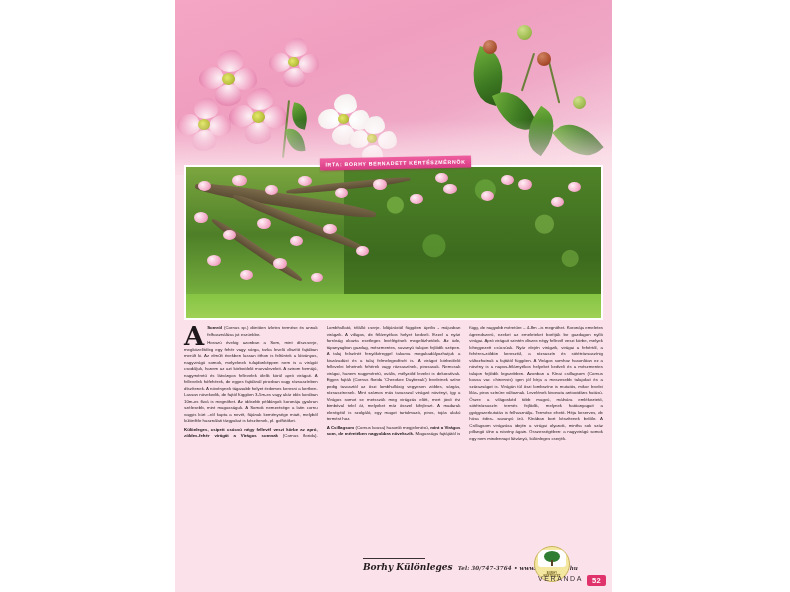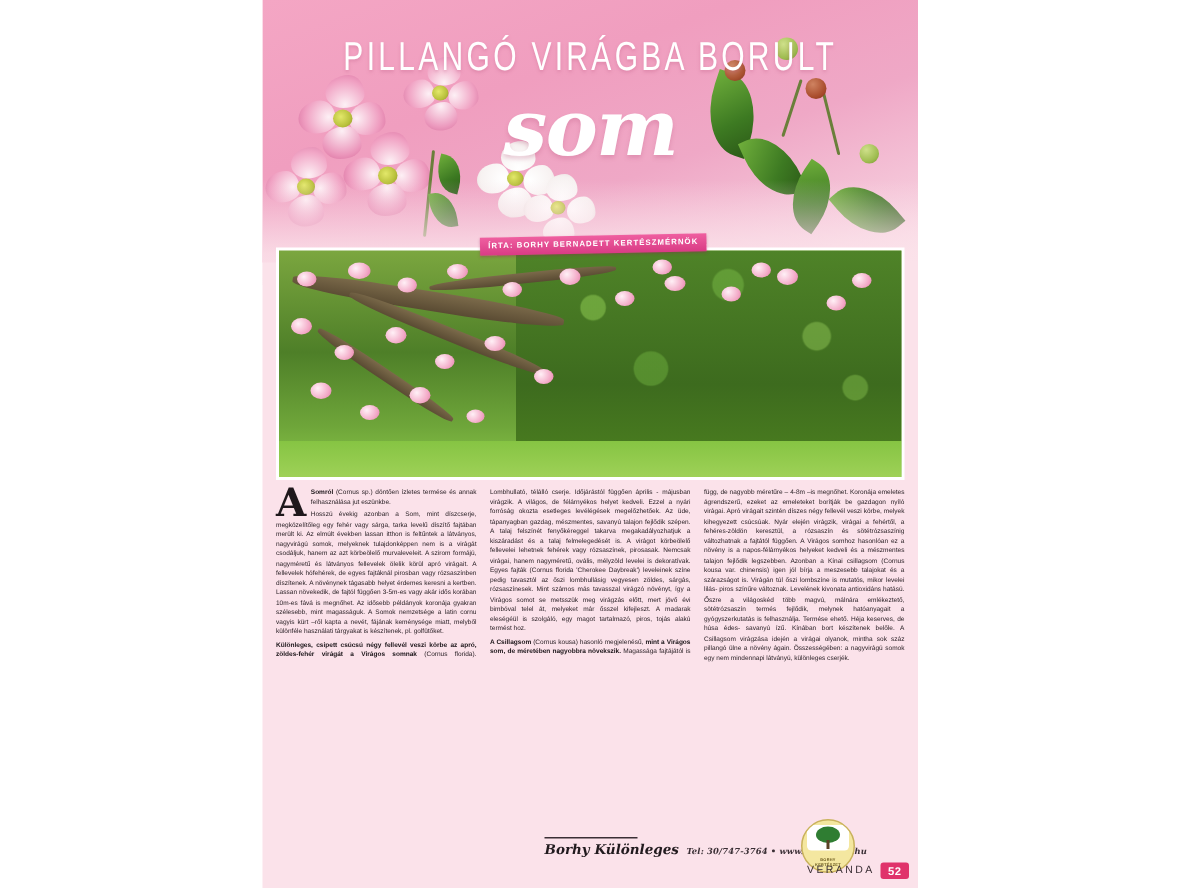--- a/index.html
+++ b/index.html
@@ -147,21 +147,21 @@
   .bm-tree{
     position:absolute;left:50%;top:4px;width:16px;height:11px;
     margin-left:-8px;border-radius:50%;background:#2f7d32;
   }
   .bm-trunk{position:absolute;left:50%;top:13px;margin-left:-1px;width:2px;height:6px;background:#5a4226;}
   .bm-text{
     position:absolute;left:0;right:0;bottom:2px;text-align:center;
     font-size:2.6px;font-weight:700;color:#6b5a1e;letter-spacing:.2px;line-height:1.15;
   }
   .veranda{
-    position:absolute;right:6px;bottom:6px;display:flex;align-items:center;gap:4px;
+    position:absolute;right:6px;bottom:6px;display:flex;gap:4px;
   }
   .veranda .vlabel{
     font-size:7px;letter-spacing:1.6px;color:#3a2f35;font-weight:400;
   }
   .pagenum{
     background:#e0336b;color:#ffffff;font-size:7.5px;font-weight:700;
     padding:1px 5px;border-radius:2px;letter-spacing:.3px;
   }
 </style>
 </head>
@@ -229,24 +229,20 @@
     <div class="stem" style="left:352px;top:52px;width:1.6px;height:40px;transform:rotate(18deg);"></div>
     <div class="stem" style="left:378px;top:60px;width:1.6px;height:44px;transform:rotate(-14deg);"></div>
     <div class="berry" style="left:342px;top:25px;width:15px;height:15px;background:radial-gradient(circle at 35% 30%,#cfe08a,#9dbb4e 65%,#6f8c2f);"></div>
     <div class="berry" style="left:308px;top:40px;width:14px;height:14px;background:radial-gradient(circle at 35% 30%,#d08a6a,#a7502f 65%,#7d3520);"></div>
     <div class="berry" style="left:362px;top:52px;width:14px;height:14px;background:radial-gradient(circle at 35% 30%,#cf8361,#a84b2b 65%,#7c321e);"></div>
     <div class="berry" style="left:398px;top:96px;width:13px;height:13px;background:radial-gradient(circle at 35% 30%,#cfe08a,#9dbb4e 65%,#6f8c2f);"></div>
     <div class="leaf" style="left:388px;top:118px;width:30px;height:44px;transform:rotate(-40deg);"></div>
 
     <div class="hero-fade"></div>
 
-    <div class="headline">
-      <span class="kicker">PILLANGÓ VIRÁGBA BORULT</span>
-      <span class="script">som</span>
-    </div>
 
     <div class="photo-wrap">
       <div class="photo">
         <div class="hedge"></div>
         <div class="lawn"></div>
         <div class="trunk" style="left:2%;top:18%;width:44%;height:13px;transform:rotate(9deg);"></div>
         <div class="trunk" style="left:10%;top:34%;width:34%;height:9px;transform:rotate(22deg);"></div>
         <div class="trunk" style="left:4%;top:52%;width:26%;height:8px;transform:rotate(34deg);"></div>
         <div class="trunk" style="left:24%;top:10%;width:30%;height:7px;transform:rotate(-6deg);"></div>
         <div class="blossom" style="left:3%;top:9%;width:13px;height:10px;"></div>

